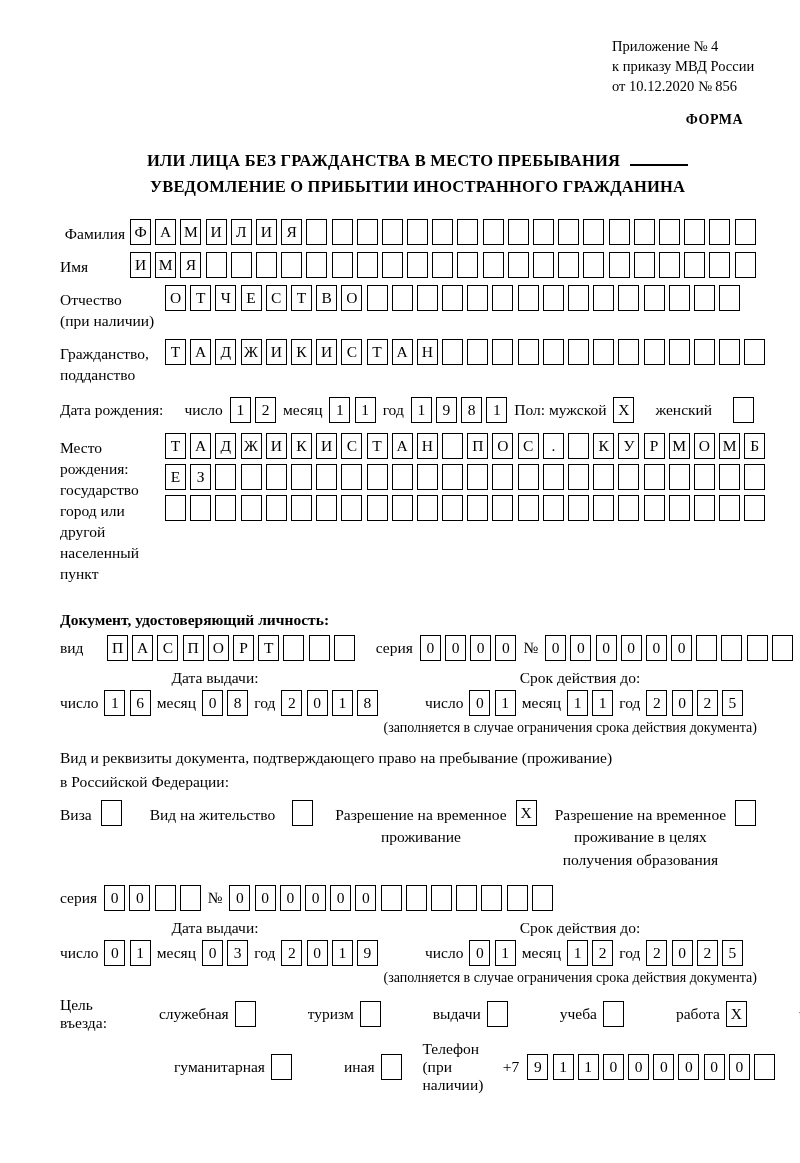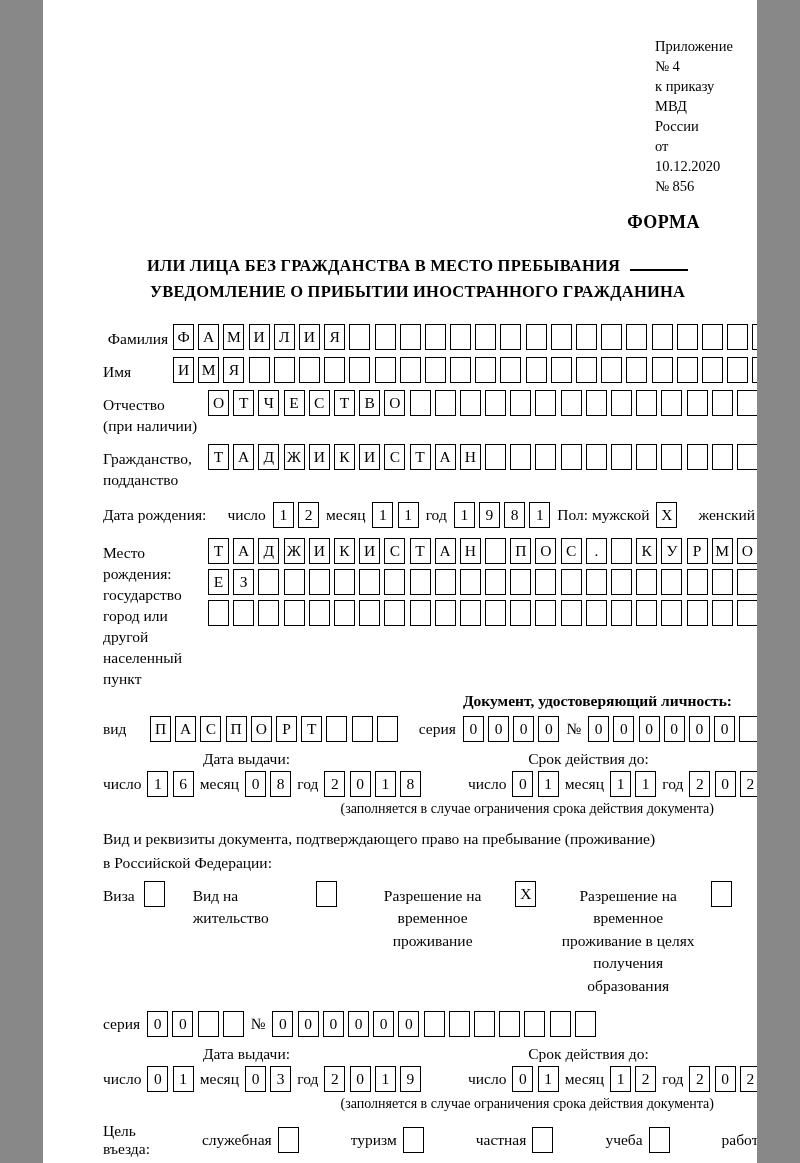--- a/index.html
+++ b/index.html
@@ -1,43 +1,43 @@
 <!DOCTYPE html>
 <html><head>
 <meta charset="utf-8">
 <style>
   html,body { margin:0; padding:0; background:#888; }
   .page {
-    width:714px; height:1163px; background:#fff; margin:0 auto; position:relative;
+    width:800px; height:1163px; background:#fff; margin:0 auto; position:relative;
     font-family:"Liberation Serif", serif; color:#000;
     box-sizing:border-box; padding:36px 25px 0 60px; overflow:hidden;
   }
   .annex { margin-left:552px; font-size:14.5px; line-height:1.38; }
   .annex .note { margin-top:7px; }
-  .form-label { text-align:right; padding-right:32px; font-weight:bold; font-size:18px; margin-top:16px; letter-spacing:.5px; }
+  .form-label { text-align:right; padding-right:32px; font-weight:bold; font-size:14px; margin-top:16px; letter-spacing:.5px; }
   .title { text-align:center; font-weight:bold; font-size:16.5px; line-height:1.6; margin-top:20px; letter-spacing:.2px; }
   .title-underline { display:inline-block; width:58px; border-bottom:2px solid #000; height:14px; margin-left:10px; }
   .section-heading { font-weight:bold; font-size:16px; margin-top:26px; letter-spacing:.2px; }
 
   .frow { display:flex; align-items:flex-start; margin-top:7px; }
   .flabel { font-size:15.5px; line-height:1.35; padding-top:5px; flex:none; }
   .w70 { width:70px; } .w105 { width:105px; }
   .boxes { display:flex; gap:4.2px; flex-wrap:nowrap; }
   .cell {
     width:21px; height:26px; border:1.8px solid #000; box-sizing:border-box; flex:none;
     display:inline-flex; align-items:center; justify-content:center;
     font-size:15.5px; background:#fff;
   }
   .stack { display:flex; flex-direction:column; gap:5px; }
 
   .inline { display:flex; align-items:center; gap:7px; flex-wrap:nowrap; font-size:15.5px; }
   .inline .word { flex:none; }
   .gap14 { width:7px; flex:none; }
 
-  .doc-heading { text-align:right; font-weight:bold; font-size:15.5px; margin-top:2px; }
+  .doc-heading { text-align:left; font-weight:bold; font-size:15.5px; margin-top:26px; }
 
   .date-headers { display:flex; font-size:15.5px; margin-top:8px; }
   .dh-left { width:310px; text-align:center; }
   .dh-right { width:310px; text-align:center; margin-left:55px; }
   .date-row { display:flex; align-items:center; margin-top:3px; }
   .dgroup { display:flex; align-items:center; gap:6px; font-size:15.5px; width:310px; flex:none; }
   .dgroup.right { margin-left:55px; }
   .date-note { text-align:right; padding-right:18px; font-size:14px; margin-top:4px; }
 
   .para { font-size:15.5px; line-height:1.55; margin-top:10px; }
@@ -523,21 +523,21 @@
           <span class="cell"></span>
         </span>
     </span>
     <span class="opt">
       <span>туризм</span>
       <span class="boxes">
           <span class="cell"></span>
         </span>
     </span>
     <span class="opt">
-      <span>частная</span>
+      <span>выдачи</span>
       <span class="boxes">
           <span class="cell"></span>
         </span>
     </span>
     <span class="opt">
       <span>учеба</span>
       <span class="boxes">
           <span class="cell"></span>
         </span>
     </span>

